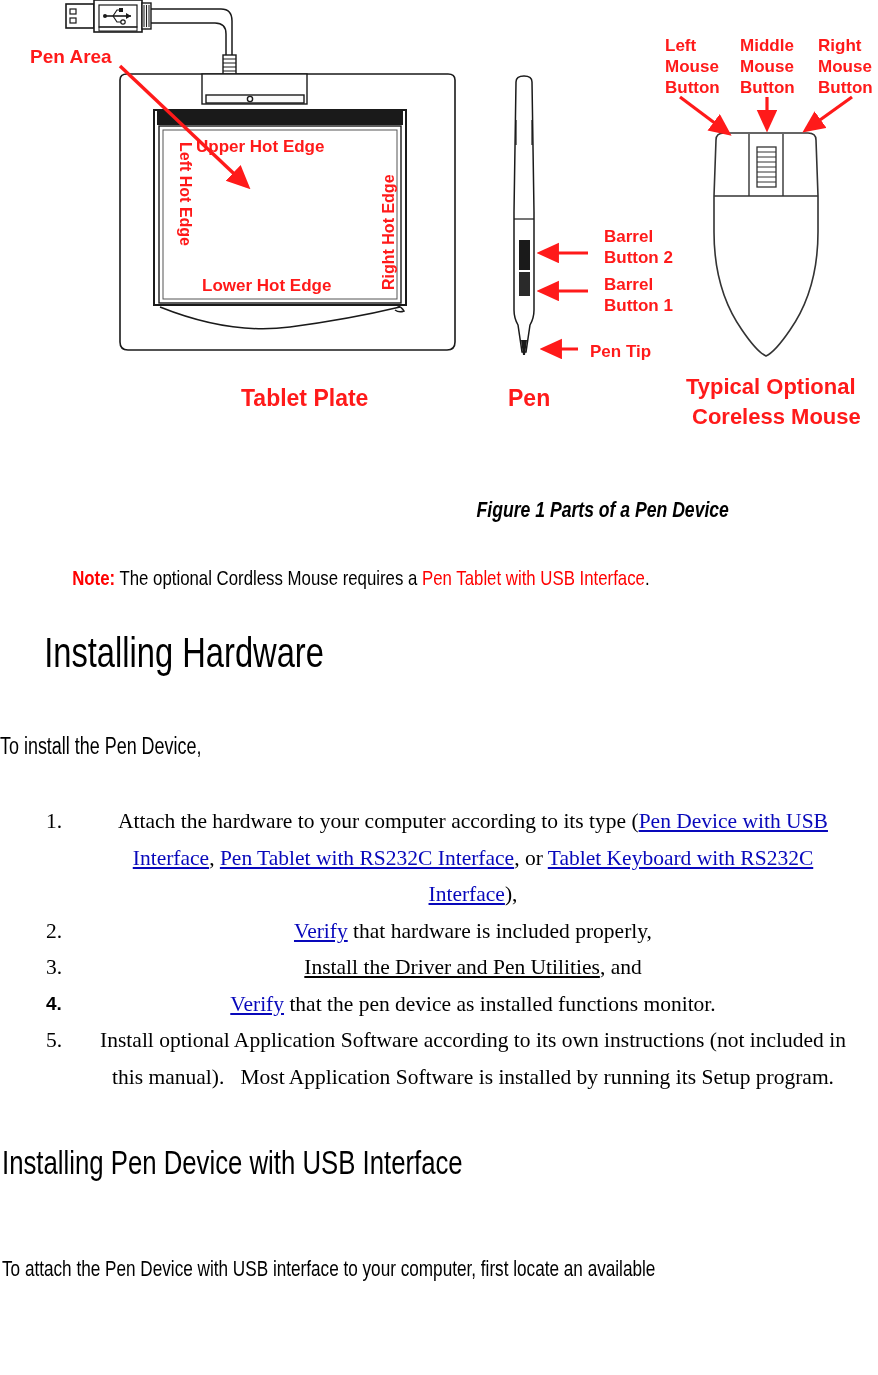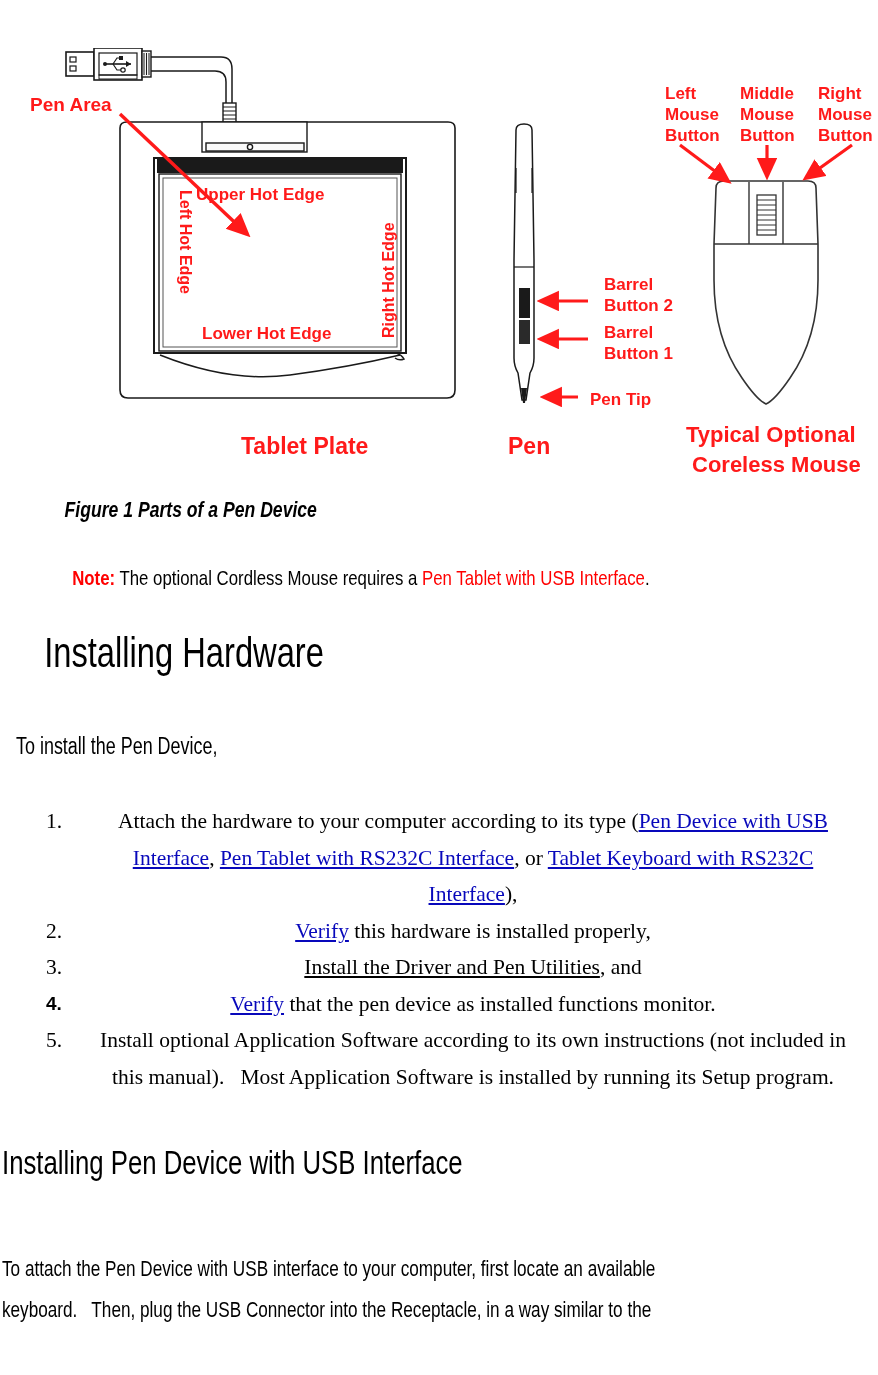--- a/index.html
+++ b/index.html
@@ -16,21 +16,20 @@
     color: #000000;
   }
 
   
   #figure {
     position: absolute;
     left: 0;
     top: 0;
     width: 878px;
     height: 455px;
-    margin-top: 48px;
   }
   #figure svg { display: block; }
 
   .fig-label {
     font-family: "Liberation Sans", "DejaVu Sans", sans-serif;
     font-weight: bold;
     fill: #ff1a1a;
   }
 
   
@@ -41,23 +40,22 @@
     transform-origin: left center;
     white-space: nowrap;
   }
 
   
   #fig-caption {
     position: absolute;
     left: 0;
     top: 497px;
     width: 760px;
-    text-align: left;
+    text-align: right;
     height: 26px;
-    padding-left: 33px;
   }
   #fig-caption .narrow {
     font-size: 22px;
     font-weight: bold;
     font-style: italic;
     transform: scaleX(0.80);
     transform-origin: center center;
   }
 
   
@@ -88,21 +86,21 @@
   }
   #h1-installing-hardware .narrow {
     font-size: 43px;
     transform: scaleX(0.76);
     transform-origin: center center;
   }
 
   
   #lead-in {
     position: absolute;
-    left: 16px;
+    left: 0;
     top: 733px;
     height: 28px;
   }
   #lead-in .narrow { font-size: 23px; }
 
   
   #steps {
     position: absolute;
     left: 46px;
     top: 803px;
@@ -315,21 +313,21 @@
   <span class="narrow">To install the Pen Device,</span>
 </div>
 
 <ol id="steps" style="list-style: none; margin: 0px; padding: 0px;">
     <li class="step">
       <span class="step-num">1.</span>
       <span class="step-body"><span>Attach the hardware to your computer according to its type (</span><span class="lnk" style="color: rgb(8, 8, 187);">Pen Device with USB Interface</span><span>, </span><span class="lnk" style="color: rgb(8, 8, 187);">Pen Tablet with RS232C Interface</span><span>, or </span><span class="lnk" style="color: rgb(8, 8, 187);">Tablet Keyboard with RS232C Interface</span><span>),</span></span>
     </li>
     <li class="step">
       <span class="step-num">2.</span>
-      <span class="step-body"><span class="lnk" style="color: rgb(8, 8, 187);">Verify</span><span> this hardware is installed properly,</span></span>
+      <span class="step-body"><span class="lnk" style="color: rgb(8, 8, 187);">Verify</span><span> that hardware is included properly,</span></span>
     </li>
     <li class="step">
       <span class="step-num">3.</span>
       <span class="step-body"><span class="lnk" style="color: #000000;">Install the Driver and Pen Utilities</span><span>, and</span></span>
     </li>
     <li class="step">
       <span class="step-num num-alt">4.</span>
       <span class="step-body"><span class="lnk" style="color: rgb(8, 8, 187);">Verify</span><span> that the pen device as installed functions monitor.</span></span>
     </li>
     <li class="step">
@@ -337,14 +335,13 @@
       <span class="step-body"><span>Install optional Application Software according to its own instructions (not included in this manual).&nbsp;&nbsp; Most Application Software is installed by running its Setup program.</span></span>
     </li>
   </ol>
 
 <div id="h2-installing-usb">
   <span class="narrow">Installing Pen Device with USB Interface</span>
 </div>
 
 <div id="body-para">
     <div class="pline"><span class="narrow">To attach the Pen Device with USB interface to your computer, first locate an available</span></div>
-    <div class="pline"><span class="narrow">keyboard.&nbsp;&nbsp; Then, plug the USB Connector into the Receptacle, in a way similar to the</span></div>
   </div>
 
 </body></html>

